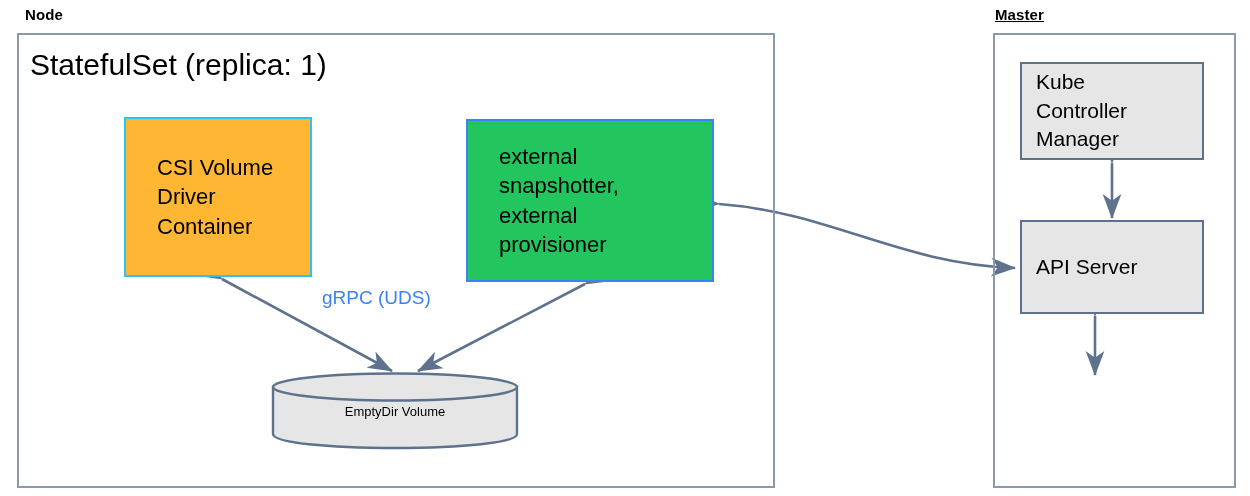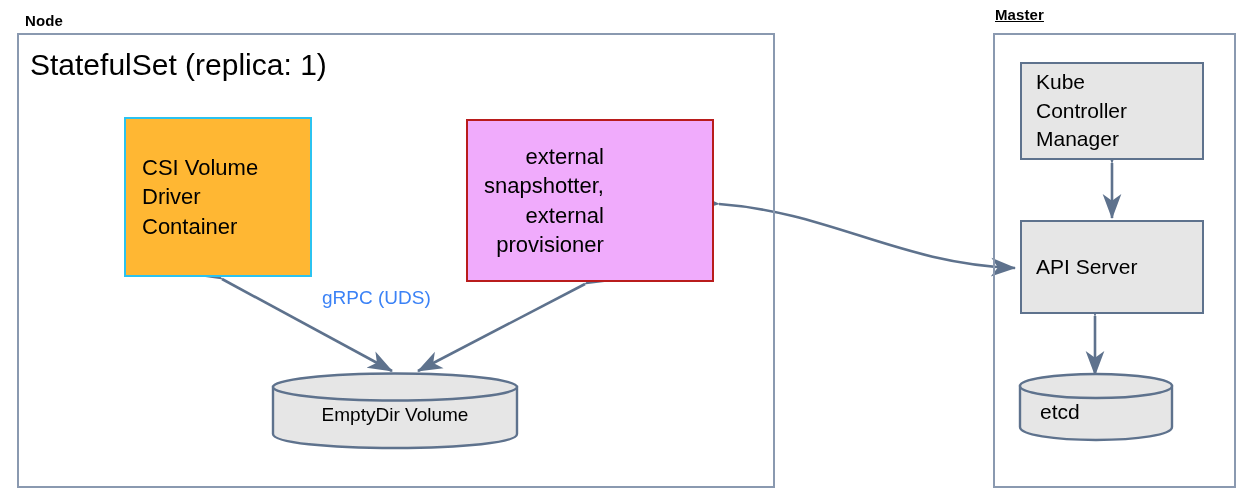--- a/index.html
+++ b/index.html
@@ -64,31 +64,30 @@
     display: block;
     white-space: pre-line;
     color: #000000;
   }
 
   .node-orange {
     background: #ffb733;
     border: 2px solid #2bc3f0;
   }
   .node-green {
-    background: #f0abfc;
-    border: 2px solid #b91c1c;
-    text-align: right;
+    background: #22c55e;
+    border: 2px solid #3b82f6;
   }
   .node-gray {
     background: #e6e6e6;
     border: 2px solid #5e728d;
   }
 
   .label-pad {
-    padding-left: 16px;
+    padding-left: 31px;
     font-size: 22px;
     line-height: 1.32;
   }
   .label-pad-sm {
     padding-left: 14px;
     font-size: 21px;
     line-height: 1.38;
   }
 
   
@@ -148,21 +147,21 @@
     <g>
       <line x1="1112" y1="163" x2="1112" y2="218" stroke="#5e728d" stroke-width="2.6" marker-start="url(#ah)" marker-end="url(#ah)"></line>
     </g>
 
       etcd --&gt;
     <g>
       <line x1="1095" y1="316" x2="1095" y2="375" stroke="#5e728d" stroke-width="2.6" marker-start="url(#ah)" marker-end="url(#ah)"></line>
     </g>
   </svg>
 
-  <div class="group-title" style="left:25px; top:12px;">Node</div>
+  <div class="group-title" style="left:25px; top:6px;">Node</div>
 
   <div class="group-box" style="left:17px; top:33px; width:758px; height:455px;"></div>
 
   <div class="inner-title" style="left:30px; top:48px;">StatefulSet (replica: 1)</div>
 
   <div class="node node-orange" style="left:124px; top:117px; width:188px; height:160px;">
     <span class="node-label label-pad">CSI Volume
 Driver
 Container</span>
   </div>
@@ -174,38 +173,31 @@
 provisioner</span>
   </div>
 
   <div class="edge-label" style="left:322px; top:287px;">gRPC (UDS)</div>
 
   <div class="cylinder" style="left:271px; top:371px; width:248px; height:79px;">
     <svg width="248" height="79" viewBox="0 0 248 79" xmlns="http://www.w3.org/2000/svg">
       <path d="M2,16 L2,63 C2,71.8 57,77 124,77 C191,77 246,71.8 246,63 L246,16 Z" fill="#e6e6e6" stroke="#5e728d" stroke-width="2.4"></path>
       <ellipse cx="124" cy="16" rx="122" ry="13.5" fill="#e6e6e6" stroke="#5e728d" stroke-width="2.4"></ellipse>
     </svg>
-    <span class="cyl-label" style="top:33px; font-size:19px;">EmptyDir Volume</span>
+    <span class="cyl-label" style="top:33px; font-size:13px;">EmptyDir Volume</span>
   </div>
 
   <div class="group-title" style="left:995px; top:6px;text-decoration:underline;">Master</div>
 
   <div class="group-box" style="left:993px; top:33px; width:243px; height:455px;"></div>
 
   <div class="node node-gray" style="left:1020px; top:62px; width:184px; height:98px;">
     <span class="node-label label-pad-sm">Kube
 Controller
 Manager</span>
   </div>
 
   <div class="node node-gray" style="left:1020px; top:220px; width:184px; height:94px;">
     <span class="node-label label-pad-sm">API Server</span>
   </div>
 
-  <div class="cylinder" style="left:1018px; top:372px; width:156px; height:70px;">
-    <svg width="156" height="70" viewBox="0 0 156 70" xmlns="http://www.w3.org/2000/svg">
-      <path d="M2,14 L2,55 C2,62.8 36,68 78,68 C120,68 154,62.8 154,55 L154,14 Z" fill="#e6e6e6" stroke="#5e728d" stroke-width="2.4"></path>
-      <ellipse cx="78" cy="14" rx="76" ry="12" fill="#e6e6e6" stroke="#5e728d" stroke-width="2.4"></ellipse>
-    </svg>
-    <span class="cyl-label" style="top:28px; font-size:21px; text-align:left; padding-left:22px; width:auto;">etcd</span>
-  </div>
 
 </div>
 
 </body></html>

